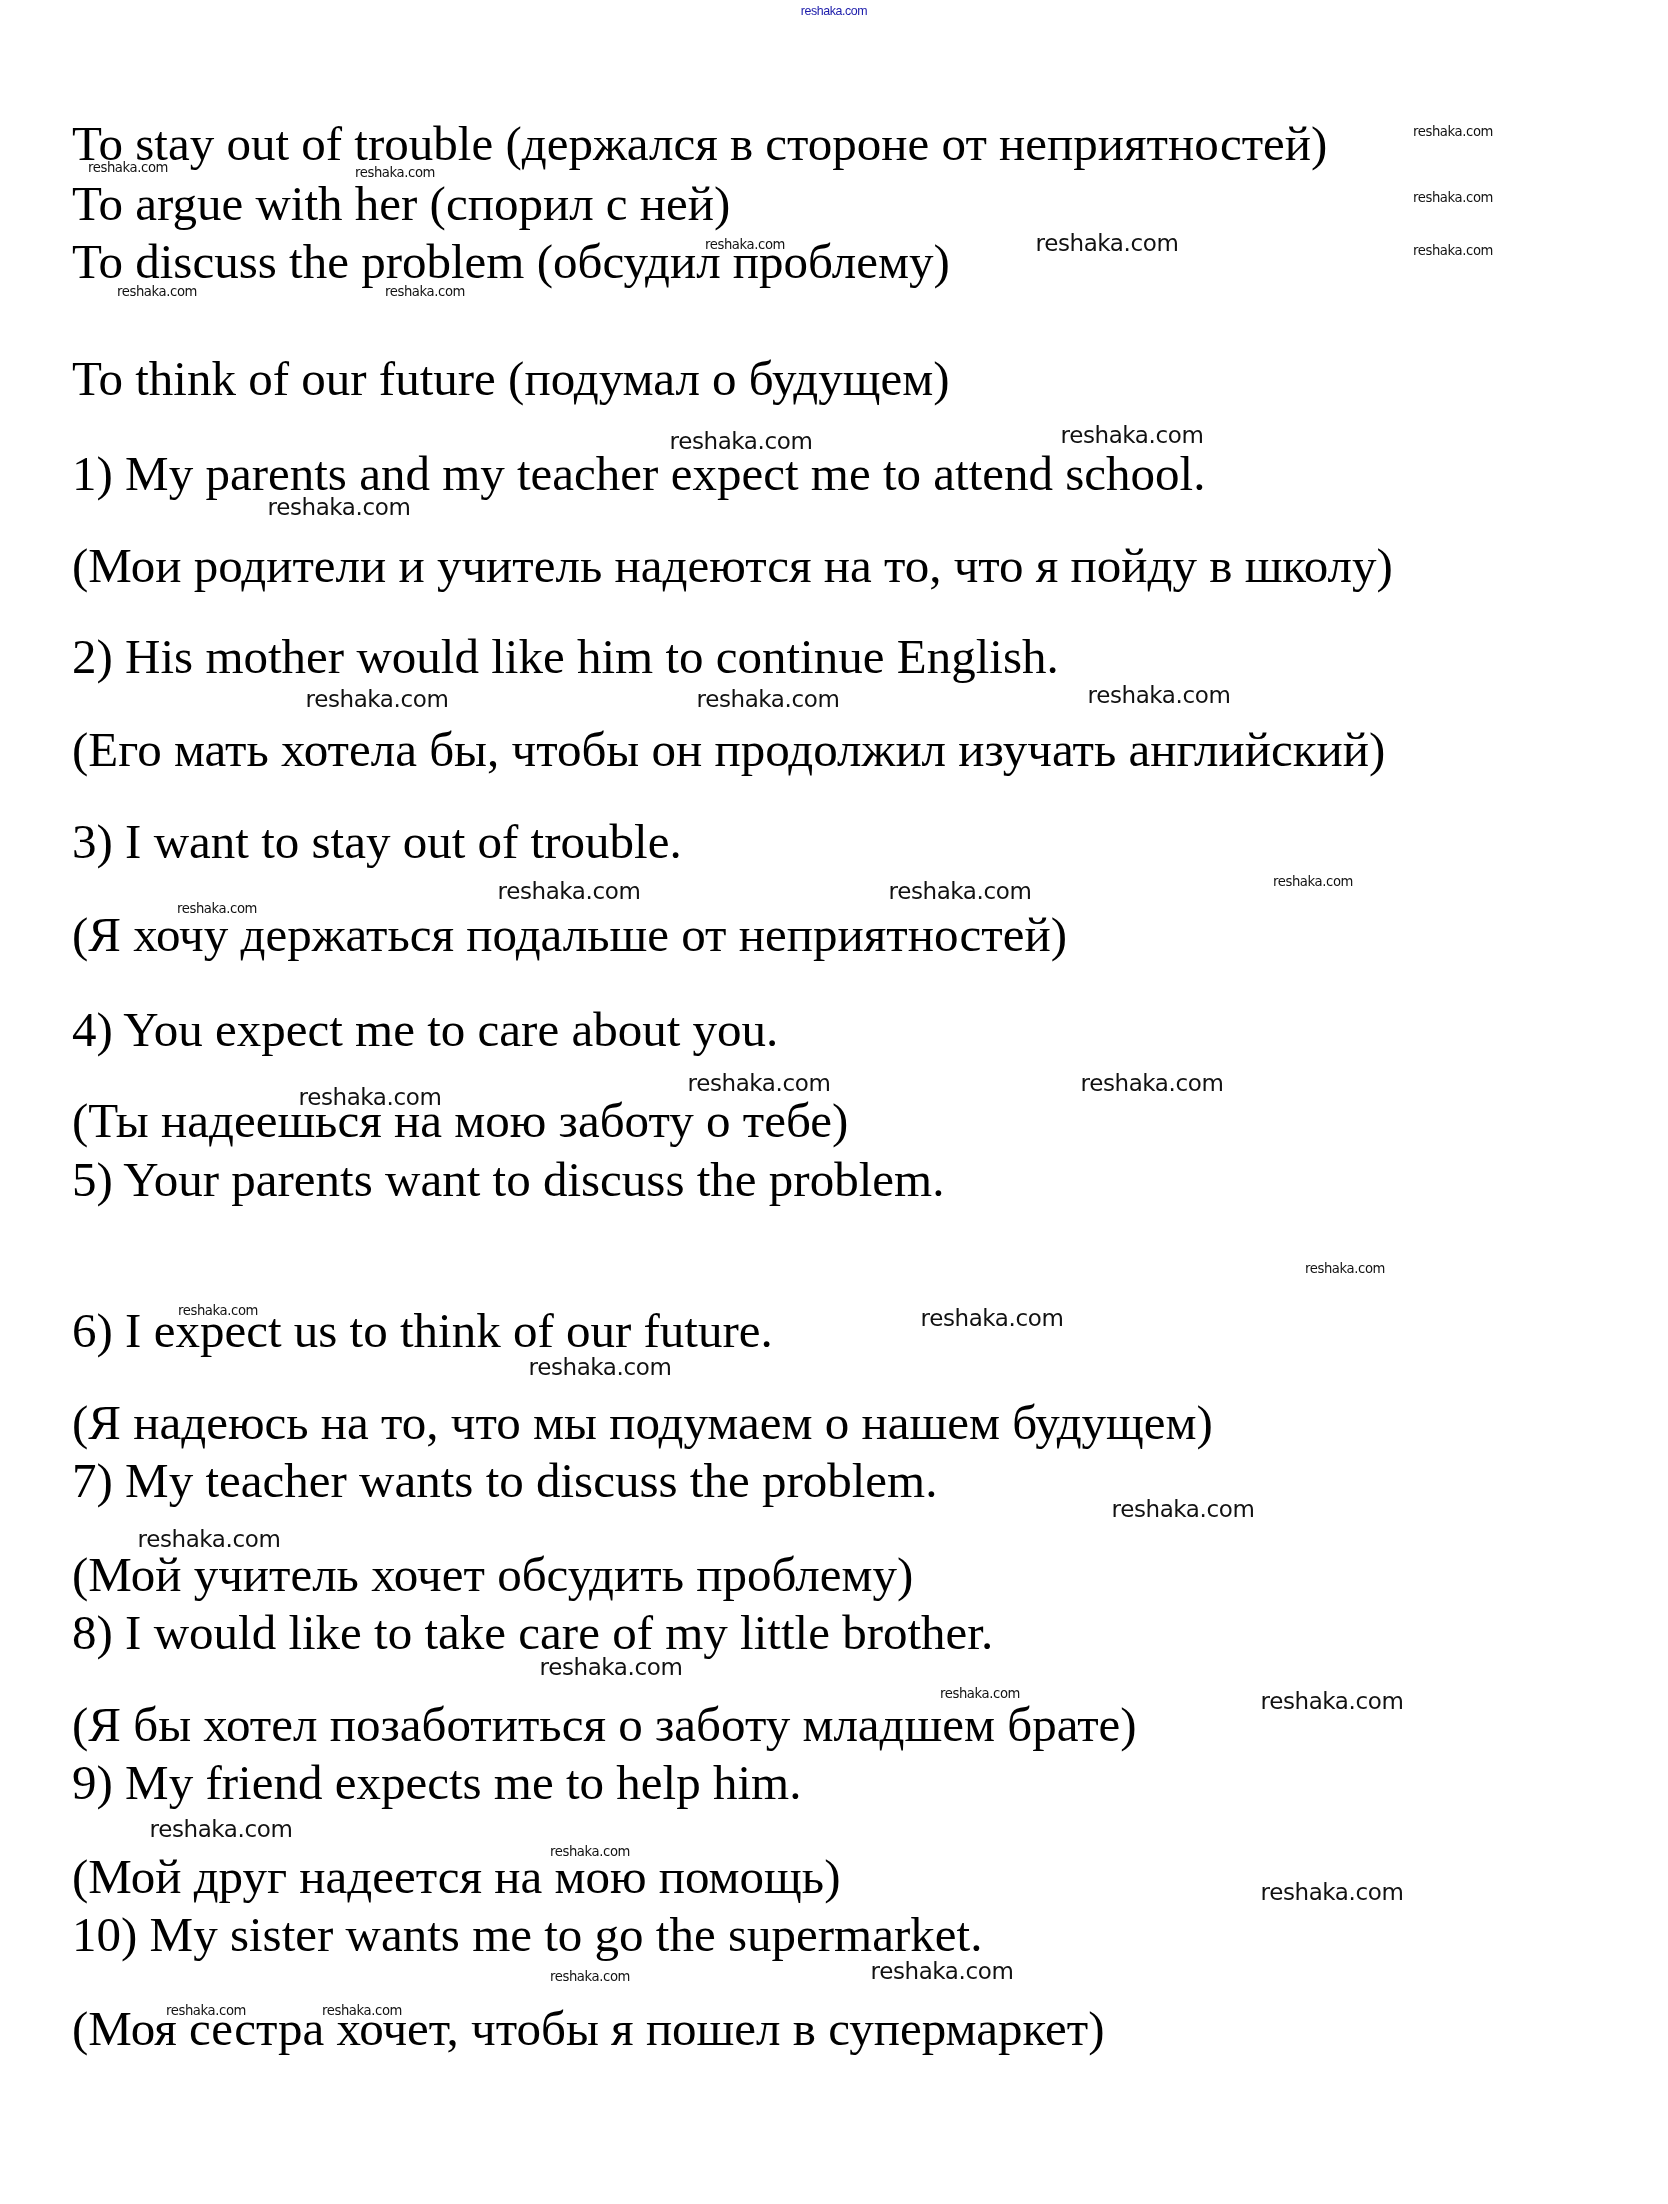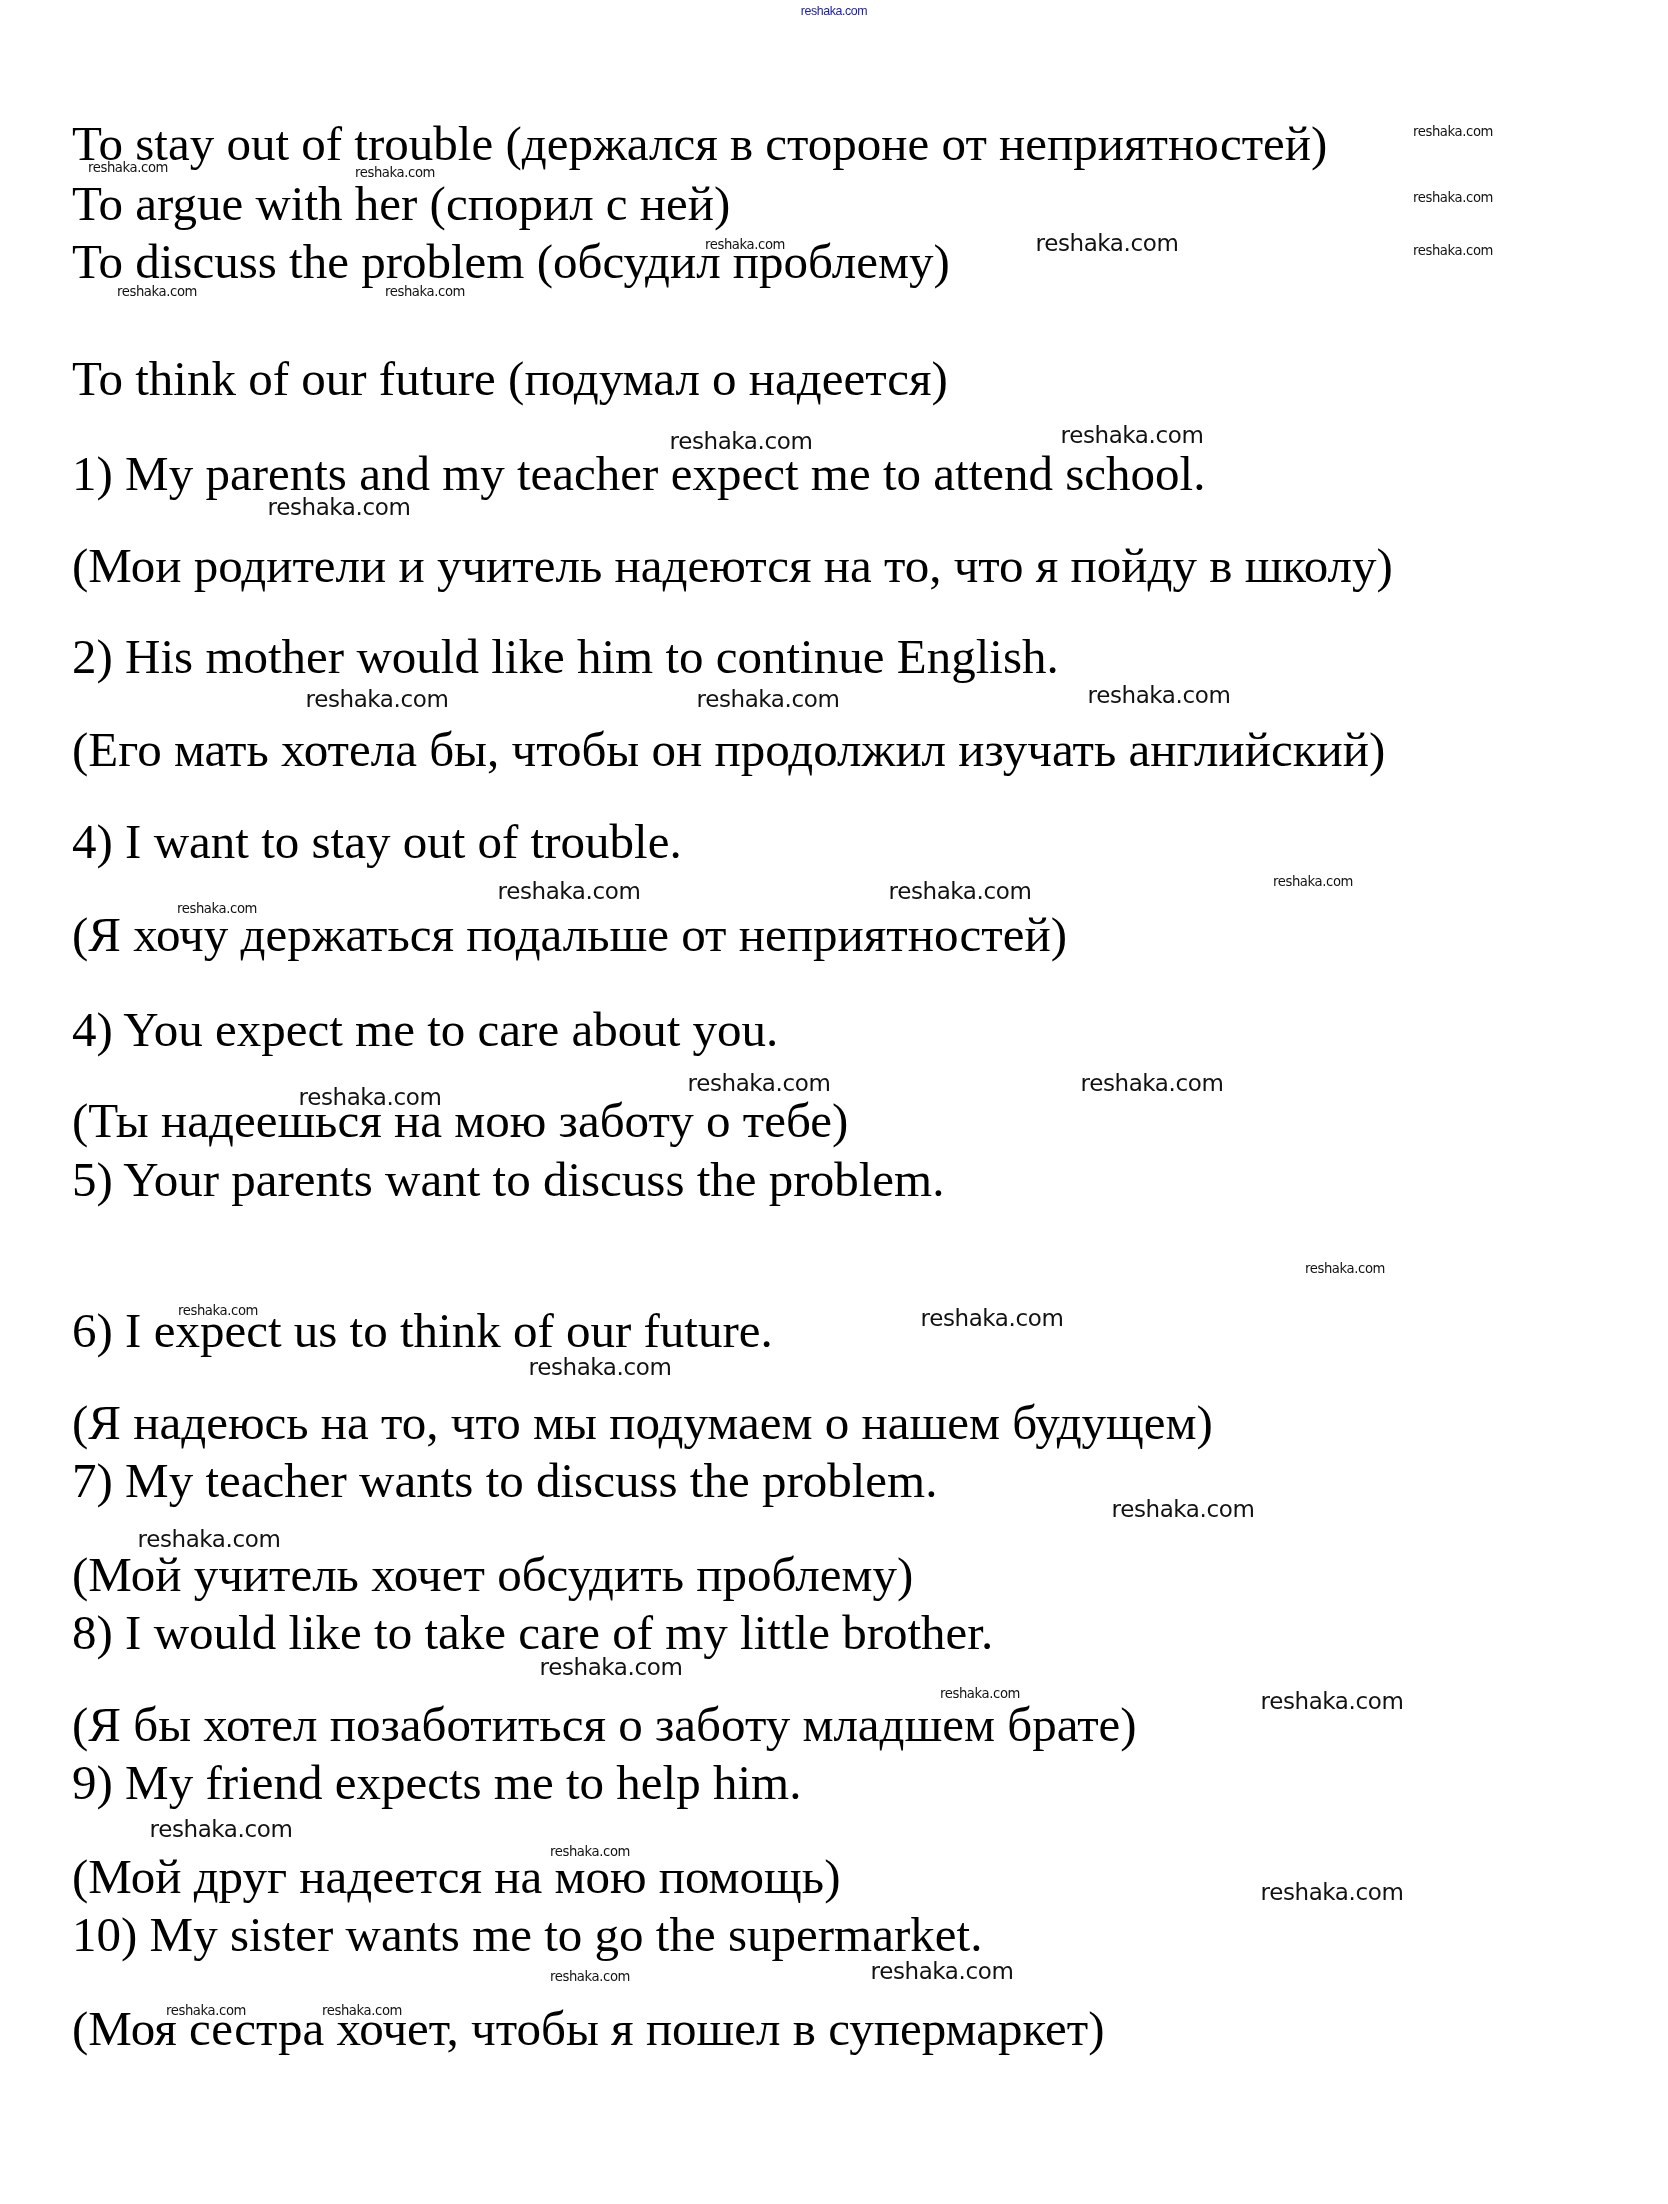--- a/index.html
+++ b/index.html
@@ -28,27 +28,27 @@
 </head>
 <body>
 
 <div class="page">
 
   <div class="wm-top">reshaka.com</div>
 
   <div class="line" style="top:143px">To stay out of trouble (держался в стороне от неприятностей)</div>
   <div class="line" style="top:203px">To argue with her (спорил с ней)</div>
   <div class="line" style="top:261px">To discuss the problem (обсудил проблему)</div>
-  <div class="line" style="top:378px">To think of our future (подумал о надеется)</div>
+  <div class="line" style="top:378px">To think of our future (подумал о будущем)</div>
 
   <div class="line" style="top:473px">1) My parents and my teacher expect me to attend school.</div>
   <div class="line" style="top:565px">(Мои родители и учитель надеются на то, что я пойду в школу)</div>
   <div class="line" style="top:656px">2) His mother would like him to continue English.</div>
   <div class="line" style="top:749px">(Его мать хотела бы, чтобы он продолжил изучать английский)</div>
-  <div class="line" style="top:841px">4) I want to stay out of trouble.</div>
+  <div class="line" style="top:841px">3) I want to stay out of trouble.</div>
   <div class="line" style="top:934px">(Я хочу держаться подальше от неприятностей)</div>
   <div class="line" style="top:1029px">4) You expect me to care about you.</div>
   <div class="line" style="top:1120px">(Ты надеешься на мою заботу о тебе)</div>
   <div class="line" style="top:1179px">5) Your parents want to discuss the problem.</div>
   <div class="line" style="top:1330px">6) I expect us to think of our future.</div>
   <div class="line" style="top:1422px">(Я надеюсь на то, что мы подумаем о нашем будущем)</div>
   <div class="line" style="top:1480px">7) My teacher wants to discuss the problem.</div>
   <div class="line" style="top:1574px">(Мой учитель хочет обсудить проблему)</div>
   <div class="line" style="top:1632px">8) I would like to take care of my little brother.</div>
   <div class="line" style="top:1724px">(Я бы хотел позаботиться о заботу младшем брате)</div>

